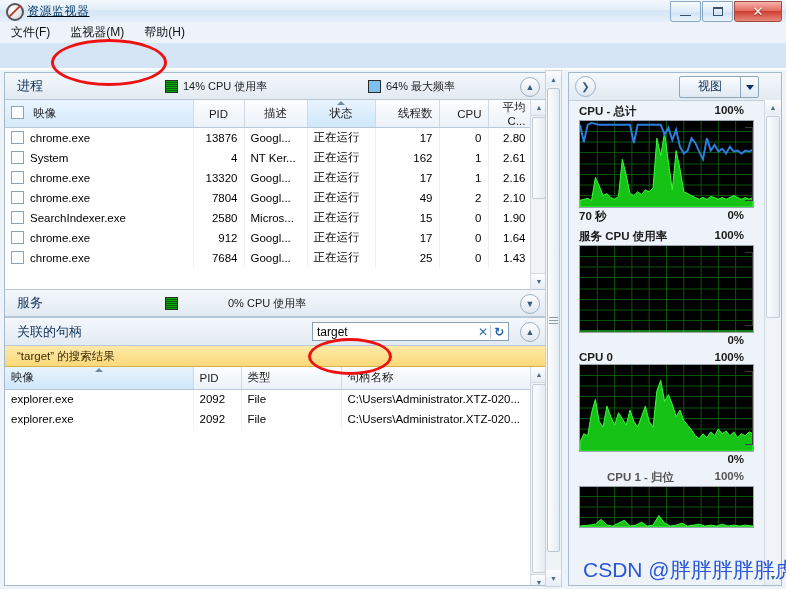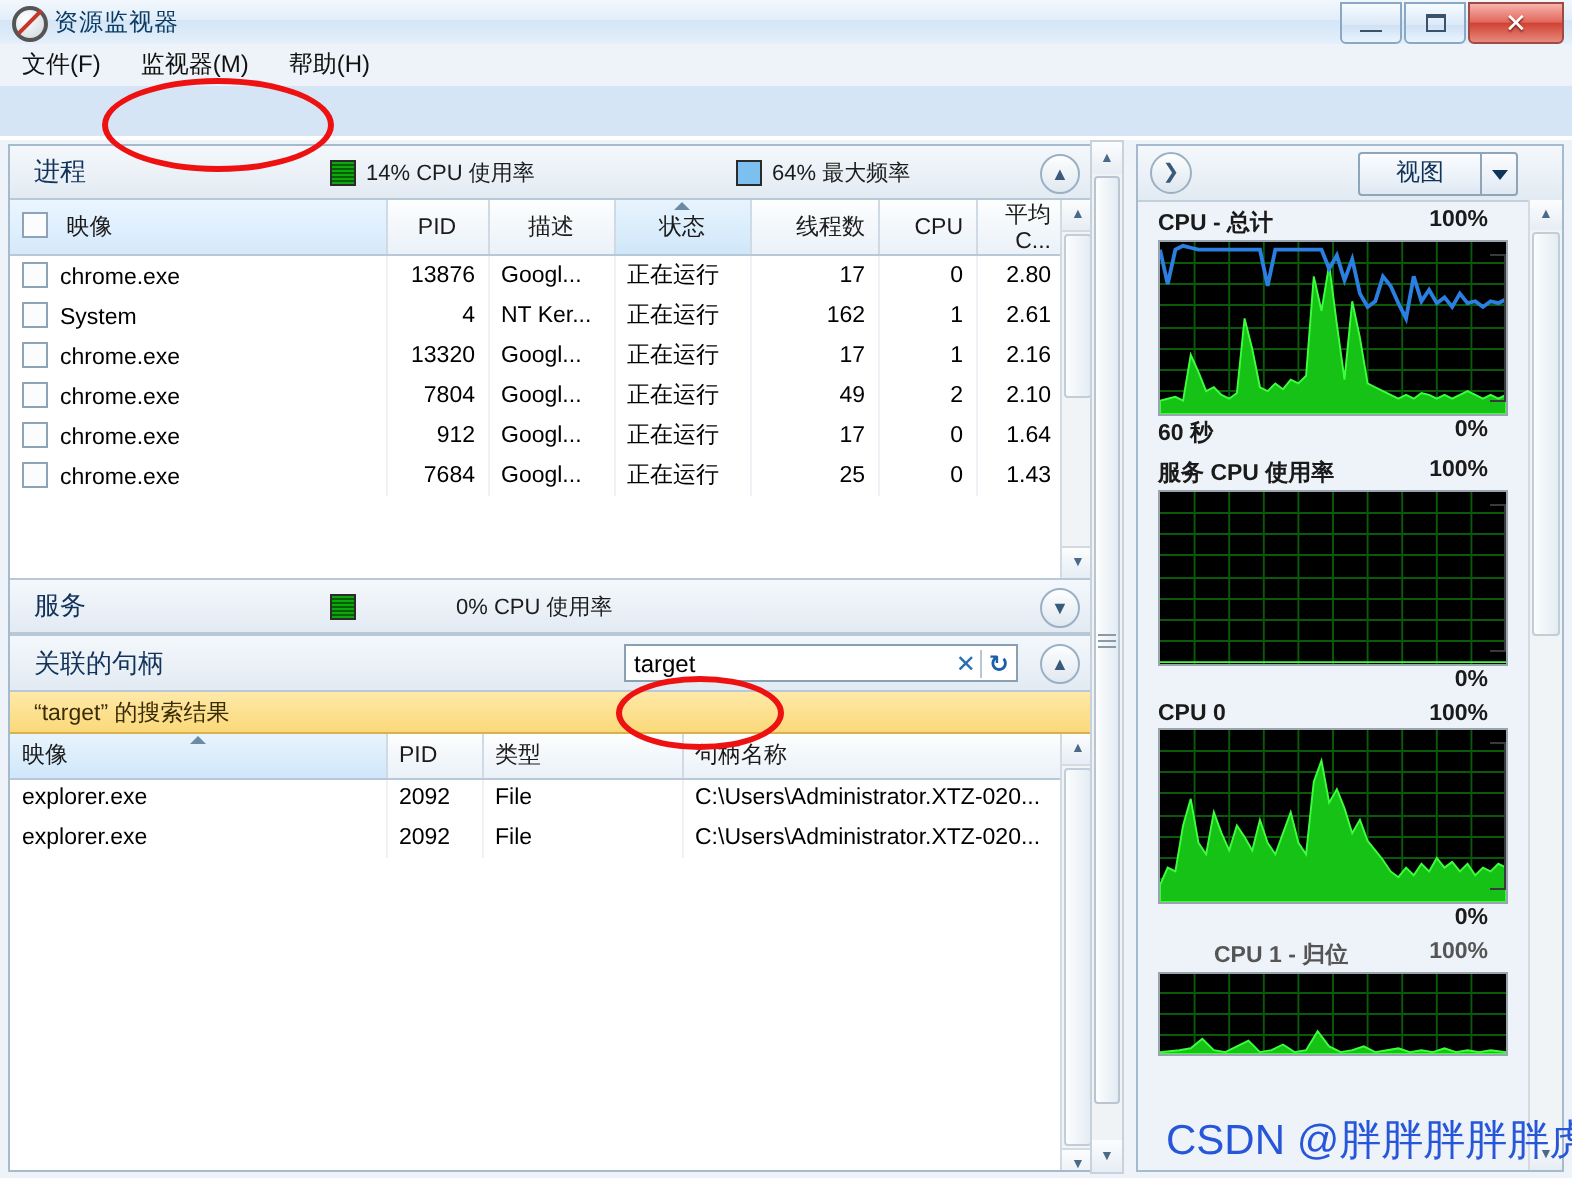--- a/index.html
+++ b/index.html
@@ -13,21 +13,21 @@
 
   
   .bg-strip{position:absolute;left:0;top:0;width:786px;height:18px;
     background:linear-gradient(to bottom,#e9f1fa,#cfe0f2);}
   .bg-blob{position:absolute;top:1px;height:16px;background:#d9e6f4;opacity:.85;border-radius:2px;}
 
   
   .win{position:absolute;left:0;top:0;width:786px;height:589px;}
   .titlebar{position:absolute;left:0;top:0;width:786px;height:22px;
     background:linear-gradient(to bottom,#f2f7fc 0%,#e3eefa 45%,#d4e5f6 46%,#e4f0fb 100%);
-    display:flex;align-items:center;}
+    display:flex;align-items:center;text-decoration:underline;}
   .titlebar .app-ico{width:16px;height:16px;margin:0 5px 0 6px;flex:none;position:relative;}
   .app-ico .ring{position:absolute;left:0;top:0;width:14px;height:14px;border:2px solid #555;border-radius:50%;
     background:radial-gradient(circle at 35% 30%,#fff,#cfd6dd);}
   .app-ico .bar{position:absolute;left:1px;top:7px;width:16px;height:2px;background:#c0392b;
     transform:rotate(-45deg);transform-origin:center;}
   .title-text{font-size:12px;color:#0b3c66;letter-spacing:.5px;white-space:nowrap;}
 
   .winbtns{position:absolute;right:4px;top:1px;display:flex;height:20px;align-items:flex-start;}
   .wb{width:29px;height:19px;margin-left:1px;border:1px solid #8aa7c4;border-radius:0 0 3px 3px;
       background:linear-gradient(to bottom,#f6fbff,#dbe9f8 55%,#cfe1f4 56%,#eaf4ff);
@@ -269,20 +269,29 @@
                   <td class="r">2.16</td>
                 </tr>
                 <tr>
                   <td><span class="ckbox"></span><span>chrome.exe</span></td>
                   <td class="r">7804</td>
                   <td>Googl...</td>
                   <td>正在运行</td>
                   <td class="r">49</td>
                   <td class="r">2</td>
                   <td class="r">2.10</td>
+                </tr>
+                <tr>
+                  <td><span class="ckbox"></span><span>SearchIndexer.exe</span></td>
+                  <td class="r">2580</td>
+                  <td>Micros...</td>
+                  <td>正在运行</td>
+                  <td class="r">15</td>
+                  <td class="r">0</td>
+                  <td class="r">1.90</td>
                 </tr>
                 <tr>
                   <td><span class="ckbox"></span><span>chrome.exe</span></td>
                   <td class="r">912</td>
                   <td>Googl...</td>
                   <td>正在运行</td>
                   <td class="r">17</td>
                   <td class="r">0</td>
                   <td class="r">1.64</td>
                 </tr>
@@ -419,21 +428,21 @@
                   <line x1="126" y1="0" x2="126" y2="90"></line>
                     <line x1="144" y1="0" x2="144" y2="90"></line>
                   <line x1="162" y1="0" x2="162" y2="90"></line>
                 </g>
                 <polygon fill="#17c217" stroke="#3cff3c" stroke-width="1" points="0,83 4,82 8,81 12,83 16,59 20,68 24,78 28,76 32,80 36,82 40,79 44,40 48,56 52,76 56,78 60,74 64,77 68,72 72,74 76,70 80,18 84,36 88,12 92,43 96,72 100,31 104,50 108,74 112,76 116,78 120,80 124,82 128,80 132,82 136,79 140,80 144,82 148,80 152,82 156,80 160,78 164,80 168,82 172,80 176,82 180,80 180,90 0,90"></polygon>
                 <polyline fill="none" stroke="#2b7fe0" stroke-width="2" points="0,4 4,22 8,4 12,2 16,3 20,4 24,4 28,4 32,4 36,4 40,4 44,4 48,4 52,4 56,23 60,4 64,4 68,4 72,4 76,4 80,4 84,4 88,14 92,7 96,20 100,9 104,27 108,34 112,31 116,18 120,23 124,32 128,40 132,18 136,31 140,25 144,32 148,29 152,34 156,27 160,32 164,31 168,34 172,31 176,32 180,30"></polyline>
               </svg>
               <div class="bracket"></div>
             </div>
             <div class="gfoot">
-              <span>60 秒</span>
+              <span>70 秒</span>
               <span class="pct">0%</span>
             </div>
           </div>
 
           <div class="gblock">
             <div class="glabels">
               <span>服务 CPU 使用率</span>
               <span class="pct">100%</span>
             </div>
             <div class="gcanvas">

